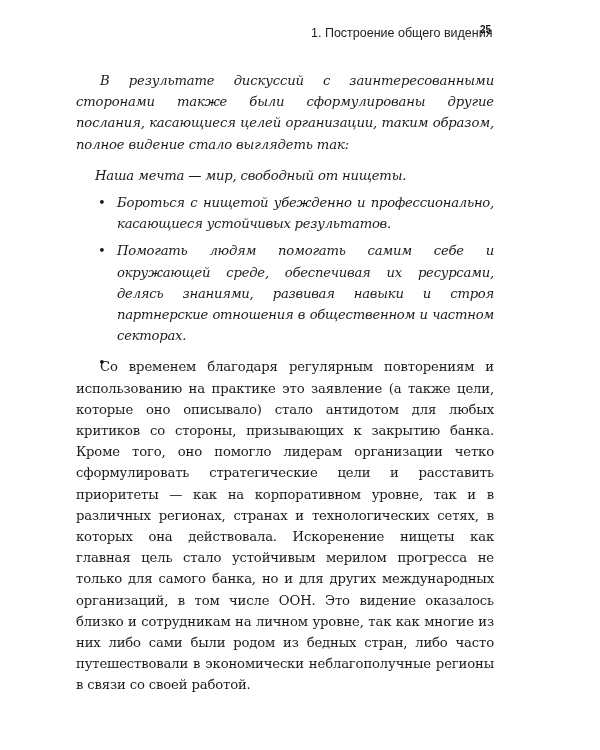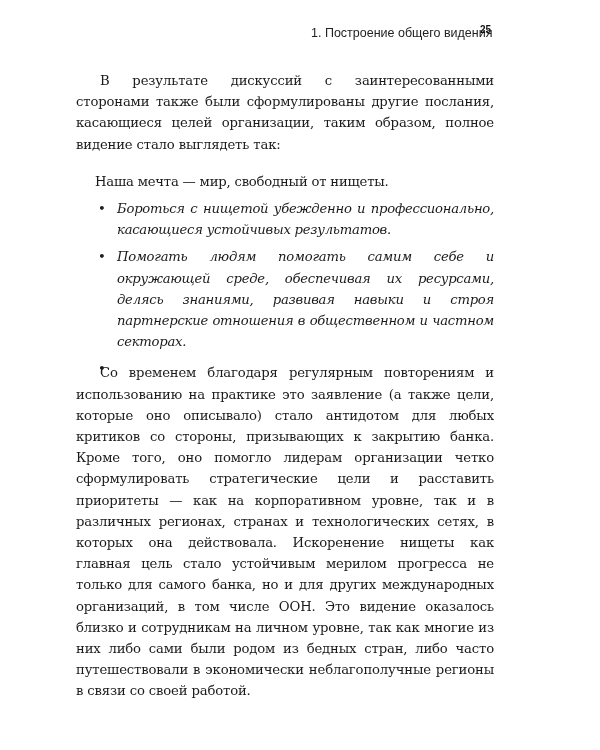--- a/index.html
+++ b/index.html
@@ -2,22 +2,22 @@
 <html><head>
   <meta charset="utf-8">
   <style>
     html, body { margin:0; padding:0; background:#ffffff; }
     body { width:600px; height:750px; position:relative; overflow:hidden; color:#1a1a1a; }
     .header { position:absolute; top:24px; left:0; width:496px; height:20px; }
     .header-title { position:absolute; left:311px; top:2px; font-family:"Liberation Sans", sans-serif; font-size:12.5px; color:#222; }
     .header-page { position:absolute; left:480px; top:0; font-family:"Liberation Sans", sans-serif; font-size:10px; font-weight:bold; color:#111; }
     .body { position:absolute; left:76px; top:70px; width:418px; font-family:"DejaVu Serif", serif; font-size:13.2px; line-height:21.2px; }
     .p { margin:0; text-align:justify; text-indent:24px; letter-spacing:-0.15px; }
-    .p.intro { margin-bottom:16px; }
-    .motto { margin:0 0 6px 19px; letter-spacing:-0.2px; }
+    .p.intro { margin-bottom:10px;font-style:italic; }
+    .motto { margin:0 0 6px 19px; font-style:italic; letter-spacing:-0.2px; }
     .goals { list-style:none; margin:0; padding:0 0 0 22px; }
     .goal { position:relative; padding-left:19px; font-style:italic; text-align:justify; margin-bottom:6px; letter-spacing:-0.25px; }
     .goal .bullet { position:absolute; left:0; top:0; font-style:normal; }
     .goals { margin-bottom:10px; }
   </style>
 </head>
 <body>
 
 <div class="header">
   <span class="header-title">1. Построение общего видения</span>

